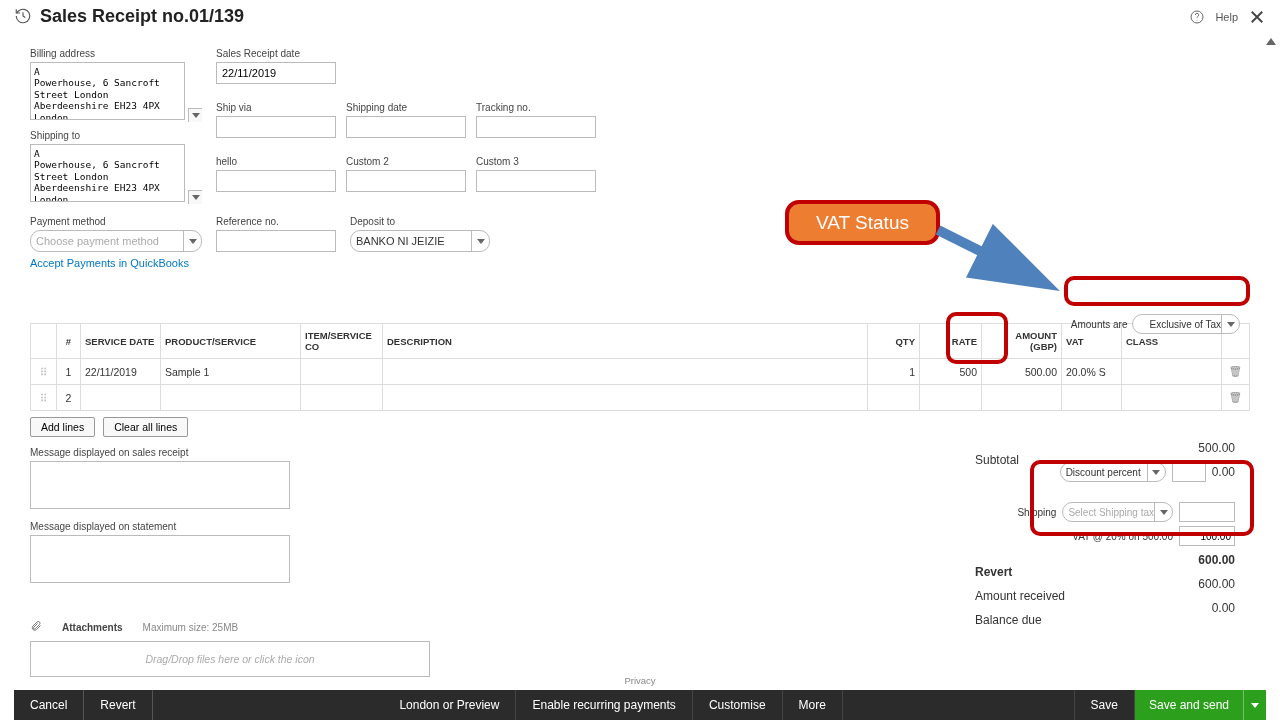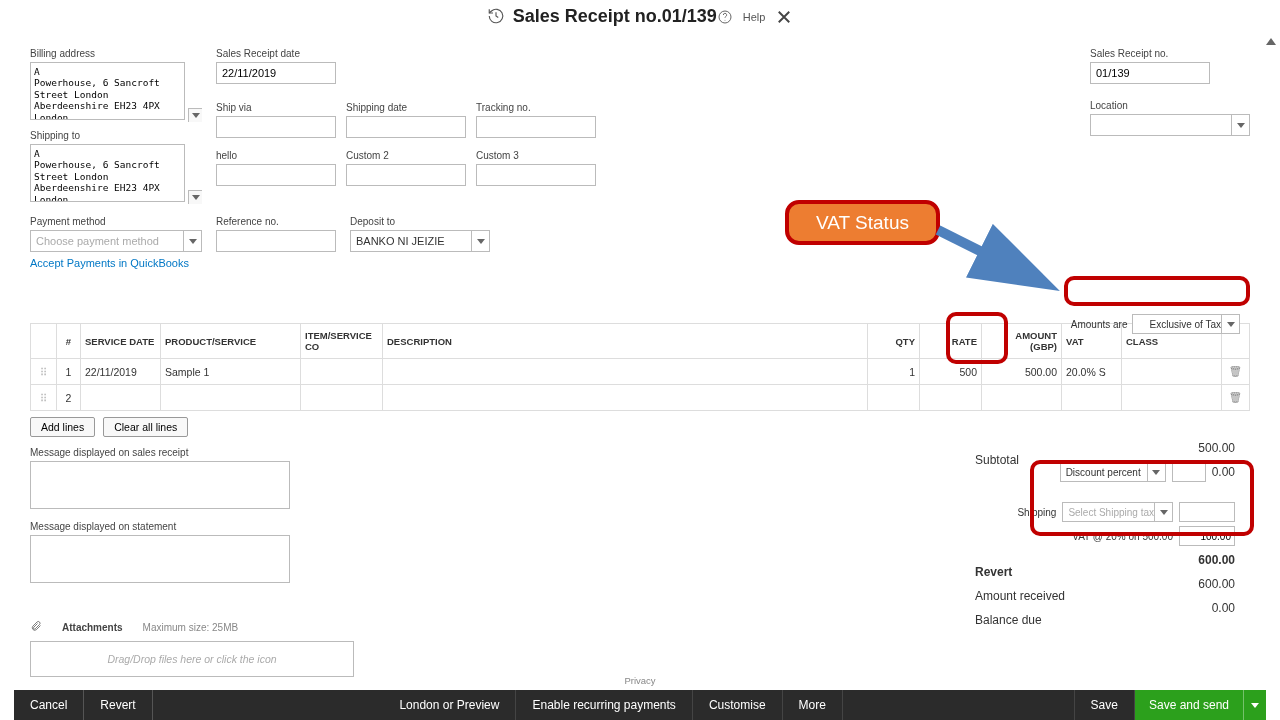--- a/index.html
+++ b/index.html
@@ -1,37 +1,37 @@
 <!DOCTYPE html>
 <html><head>
 <meta charset="utf-8">
 <style>
   * { box-sizing: border-box; margin:0; padding:0; }
   body { font-family: Arial, Helvetica, sans-serif; font-size:11px; color:#333; background:#fff; }
   .window { width:1280px; height:720px; position:relative; overflow:hidden; }
-  .titlebar { display:flex; align-items:center; justify-content:center; padding:6px 14px 10px 14px; border-bottom:1px solid transparent; }
+  .titlebar { display:flex; align-items:center; justify-content:space-between; padding:6px 14px 10px 14px; border-bottom:1px solid transparent; }
   .titlebar-left { display:flex; align-items:center; gap:8px; }
   .titlebar h1 { font-size:18px; font-weight:600; color:#222; }
   .history-icon svg { width:18px; height:18px; stroke:#555; fill:none; }
   .titlebar-right { display:flex; align-items:center; gap:10px; color:#555; }
   .help-icon, .close-icon { cursor:pointer; display:inline-flex; align-items:center; }
   .close-icon svg { width:18px; height:18px; }
   .help-icon svg { width:16px; height:16px; }
   .content { padding:10px 30px 0 30px; position:relative; height: calc(100% - 40px - 30px); overflow:hidden; }
   .scroll-indicator { position:absolute; top:38px; right:2px; width:14px; height:14px; }
   .scroll-indicator::before { content:''; display:block; width:0; height:0; border-left:5px solid transparent; border-right:5px solid transparent; border-bottom:7px solid #666; margin:auto; }
   label.fld-label { font-size:10px; color:#444; display:block; margin-bottom:3px; }
   .field { display:flex; flex-direction:column; }
   textarea.addr { width:155px; height:58px; font-size:9.5px; padding:3px; border:1px solid #bbb; resize:none; line-height:1.2; background:#fff; }
   .addr-wrap { position:relative; }
   .addr-caret { position:absolute; right:0; bottom:0; width:14px; height:14px; display:flex; align-items:center; justify-content:center; border-left:1px solid #bbb; border-top:1px solid #bbb; background:#f8f8f8; cursor:pointer; }
   .addr-caret::after { content:''; border-left:4px solid transparent; border-right:4px solid transparent; border-top:5px solid #666; }
   input.txt, .sel { height:22px; border:1px solid #bbb; padding:0 5px; font-size:11px; background:#fff; }
   input.txt { width:120px; }
-  .sel { display:inline-flex; align-items:center; justify-content:space-between; min-width:120px; cursor:pointer; }
+  .sel { display:inline-flex; align-items:center; justify-content:space-between; min-width:120px; cursor:pointer;border-radius:10px; }
   .sel .caret { width:18px; height:100%; border-left:1px solid #bbb; display:flex; align-items:center; justify-content:center; margin-right:-5px; }
   .sel .caret::after { content:''; border-left:4px solid transparent; border-right:4px solid transparent; border-top:5px solid #666; }
   .row { display:flex; gap:14px; margin-bottom:12px; }
   .left-col { width:172px; flex-shrink:0; }
   .mid-cols { display:flex; flex-direction:column; gap:8px; }
   .mid-row { display:flex; gap:10px; }
   .right-col { margin-left:auto; }
   .link { color:#0077c5; cursor:pointer; font-size:11px; padding-top:5px; display:inline-block; }
   .amounts-are { position:absolute; right:40px; top:276px; display:flex; align-items:center; gap:5px; font-size:10px; }
   .amounts-are .sel { min-width:104px; height:20px; font-size:10px;padding-left:16px; }
@@ -63,21 +63,21 @@
   .ship-row { display:flex; justify-content:flex-end; align-items:center; gap:6px; height:24px; }
   .ship-row .lbl { font-size:10px; width:58px; text-align:right; }
   .ship-row .sel { min-width:110px; height:20px; font-size:10px; color:#aaa; }
   .ship-row input { width:56px; height:20px; border:1px solid #bbb; text-align:right; padding:0 3px; font-size:10px; }
   .vat-row { display:flex; justify-content:flex-end; align-items:center; gap:6px; height:24px; font-size:10px; }
   .vat-row input { width:56px; height:20px; border:1px solid #bbb; text-align:right; padding:0 3px; font-size:10px; }
 
   .attachments { margin-top:34px; }
   .attachments .atthdr { display:flex; align-items:center; gap:20px; font-size:10px; color:#444; }
   .attachments .atthdr svg { width:12px; height:14px; }
-  .dropzone { width:324px; height:36px; border:1px solid #bbb; margin-top:6px; display:flex; align-items:center; justify-content:center; color:#aaa; font-size:10.5px; font-style:italic; cursor:pointer; }
+  .dropzone { width:400px; height:36px; border:1px solid #bbb; margin-top:6px; display:flex; align-items:center; justify-content:center; color:#aaa; font-size:10.5px; font-style:italic; cursor:pointer; }
   .show-existing { text-align:center; width:400px; margin-top:5px; }
 
   .privacy { position:absolute; bottom:34px; left:0; right:0; text-align:center; color:#888; font-size:9.5px; }
 
   
   .footer { position:absolute; bottom:0; left:14px; right:14px; height:30px; background:#2b2b2b; display:flex; align-items:stretch; color:#fff; font-size:12px; }
   .footer .fbtn { display:flex; align-items:center; padding:0 16px; cursor:pointer; border-right:1px solid #444; }
   .footer .fbtn.left { border-right:1px solid #555; }
   .footer .spacer-flex { flex:1; }
   .footer .mid { display:flex; }
@@ -170,49 +170,36 @@
           </div>
           <div class="field">
             <label class="fld-label">Shipping date</label>
             <input class="txt" style="">
           </div>
           <div class="field">
             <label class="fld-label">Tracking no.</label>
             <input class="txt" style="">
           </div>
         </div>
-        <div class="mid-row" style="margin-top:4px;">
+        <div class="mid-row" style="margin-top:10px;">
           <div class="field">
             <label class="fld-label">hello</label>
             <input class="txt" style="">
           </div>
           <div class="field">
             <label class="fld-label">Custom 2</label>
             <input class="txt" style="">
           </div>
           <div class="field">
             <label class="fld-label">Custom 3</label>
             <input class="txt" style="">
           </div>
         </div>
       </div>
 
-      <div class="right-col">
-        <div class="field">
-          <label class="fld-label">Sales Receipt no.</label>
-          <input class="txt" value="01/139" style="">
-        </div>
-        <div class="field" style="margin-top:16px;">
-          <label class="fld-label">Location</label>
-          <div class="sel" style="min-width:160px;">
-              <span></span>
-              <span class="caret"></span>
-            </div>
-        </div>
-      </div>
     </div>
 
     <div class="row" style="margin-top:6px;">
       <div class="field" style="width:172px;">
         <label class="fld-label">Payment method</label>
         <div class="sel" style="min-width:160px;color:#aaa;">
           <span>Choose payment method</span>
             <span class="caret"></span>
         </div>
         <span class="link">Accept Payments in QuickBooks</span>

